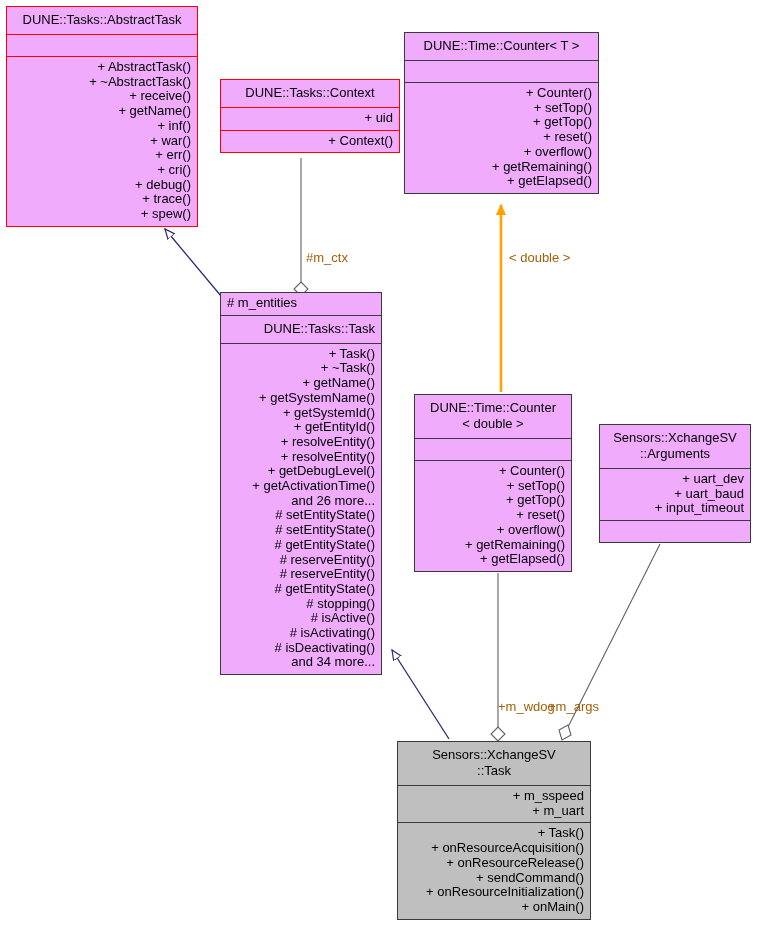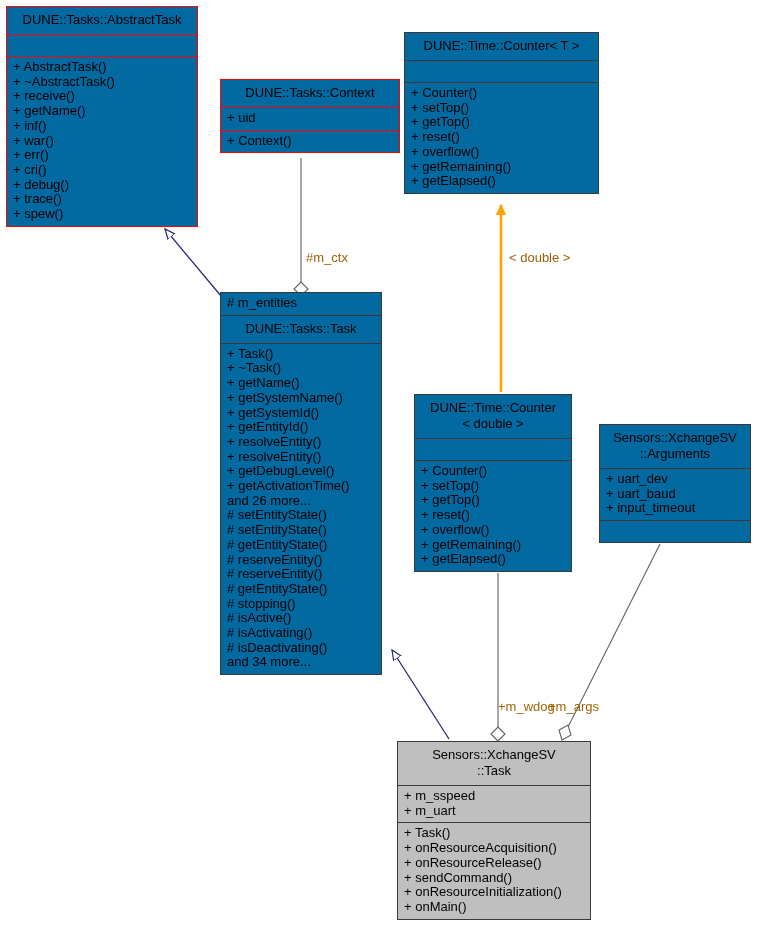--- a/index.html
+++ b/index.html
@@ -19,37 +19,38 @@
     position: absolute;
     left: 0;
     top: 0;
     width: 758px;
     height: 925px;
     pointer-events: none;
   }
   .node {
     position: absolute;
     box-sizing: border-box;
-    background: #0369a1;
+    background: #f0abfc;
     border: 1px solid #3a3a3a;
     z-index: 5;
   }
   .node.red {
     border: 1px solid #ff0000;
   }
   .node.highlight {
     background: #bfbfbf;
     border: 1px solid #3a3a3a;
   }
   .compartment {
     box-sizing: border-box;
     padding: 3px 6px 4px 6px;
   }
   .compartment + .compartment {
     border-top: 1px solid #3a3a3a;
+    text-align: right;
   }
   .node.red .compartment + .compartment {
     border-top: 1px solid #ff0000;
   }
   .title-c {
     text-align: center;
     font-size: 13px;
     color: #000000;
     line-height: 16px;
     padding: 5px 6px 6px 6px;

